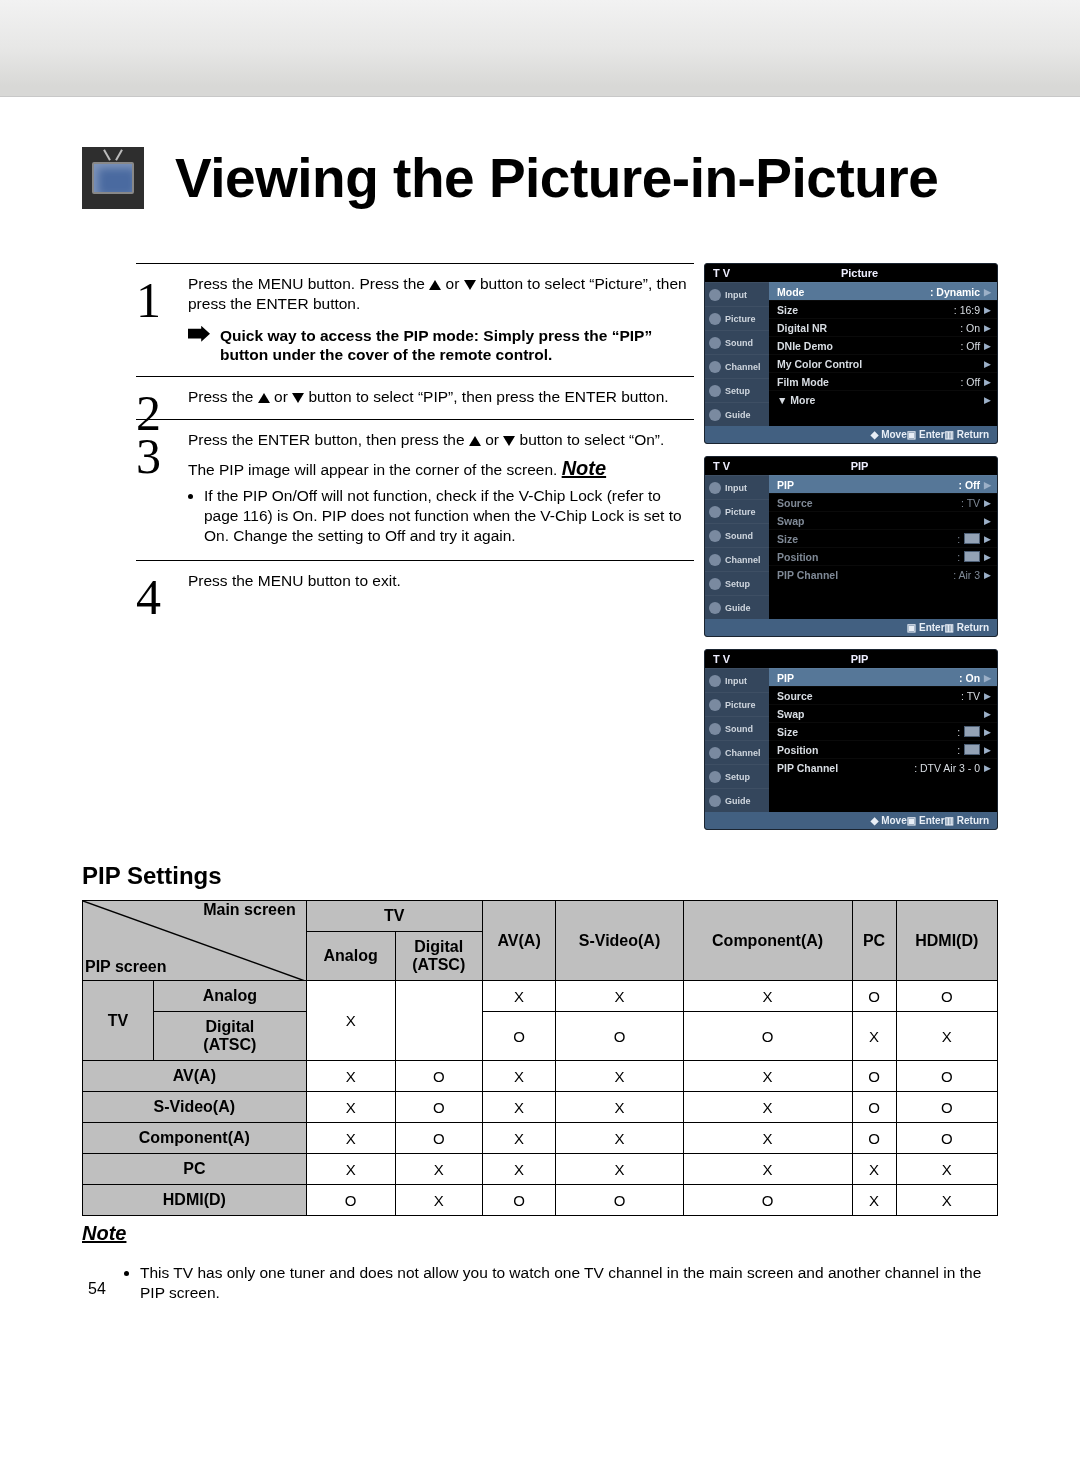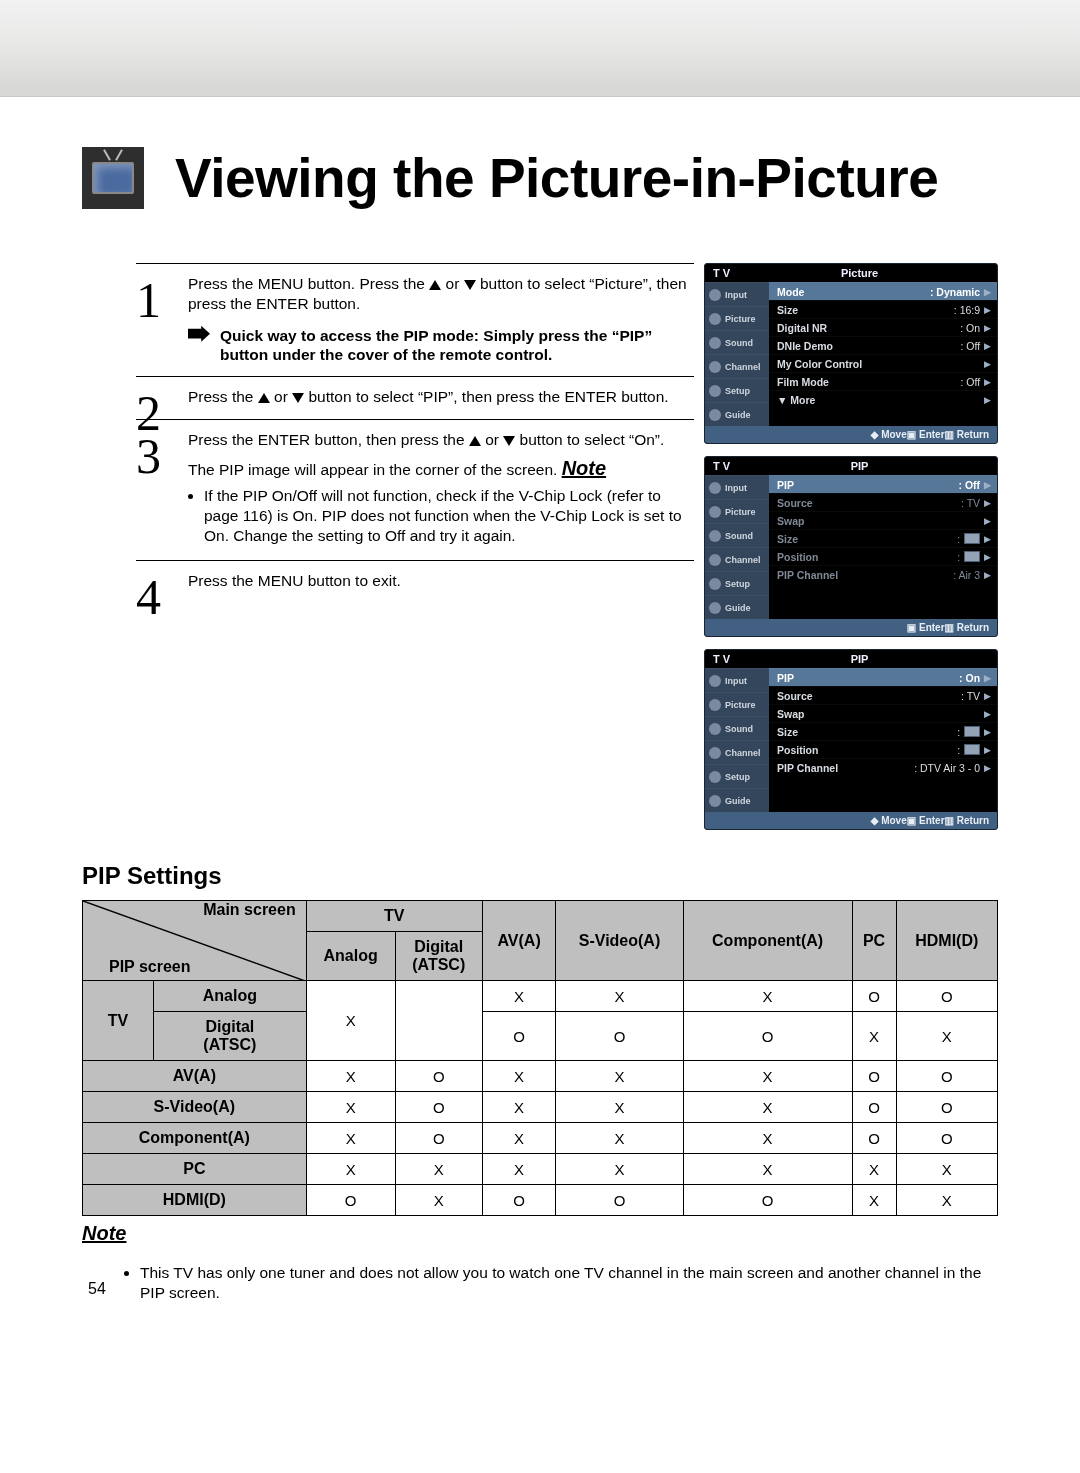--- a/index.html
+++ b/index.html
@@ -162,21 +162,21 @@
     font-family:"Arial Narrow",Arial,sans-serif; font-stretch:condensed;
     font-weight:700; background:#bfbfbf; font-size:16px;
   }
   .diag {
     position:relative; background:#bfbfbf;
     font-family:"Arial Narrow",Arial,sans-serif; font-stretch:condensed; font-weight:700; font-size:15px;
     padding:0; height:54px; width:150px;
   }
   .diag svg { position:absolute; inset:0; }
   .diag .tr { position:absolute; top:0; right:10px; }
-  .diag .bl { position:absolute; bottom:4px; left:26px; }
+  .diag .bl { position:absolute; bottom:4px; left:2px; }
   .footnote { display:flex; gap:12px; margin-top:14px; font-size:15.5px; line-height:1.3;}
   .pagenum { width:30px; text-align:center; font-size:16px; padding-top:18px;}
 </style>
 </head>
 <body>
 
 <div class="page">
   <div class="topband"></div>
 
   <div class="content">

